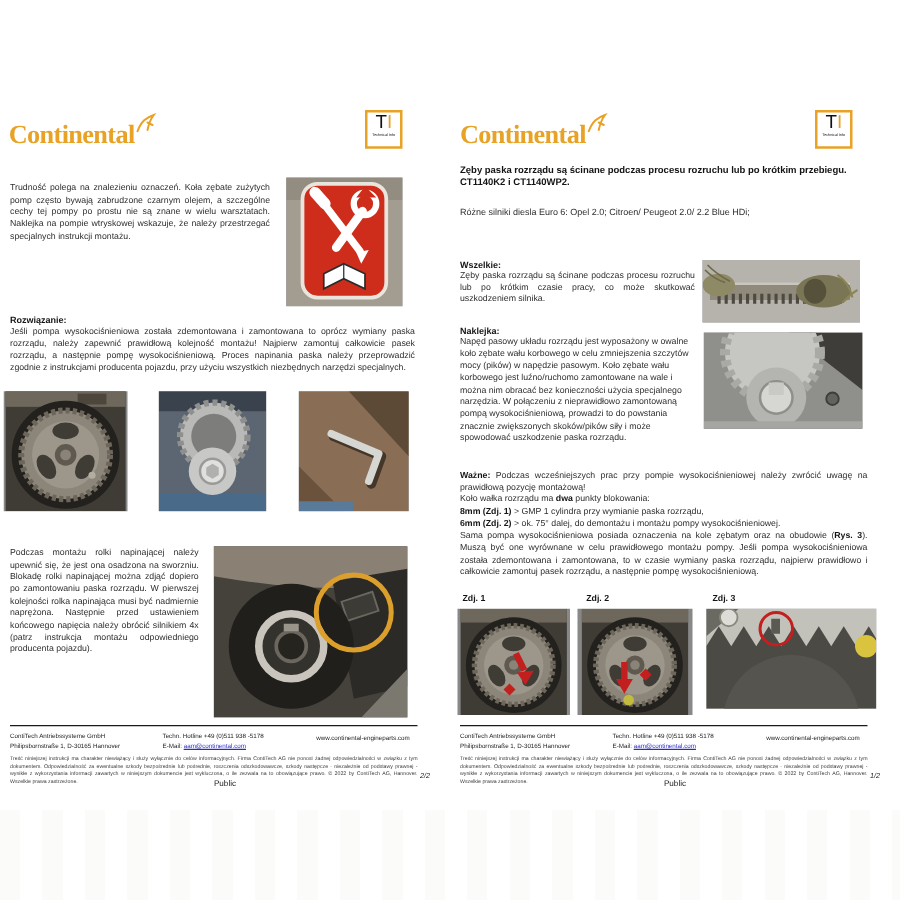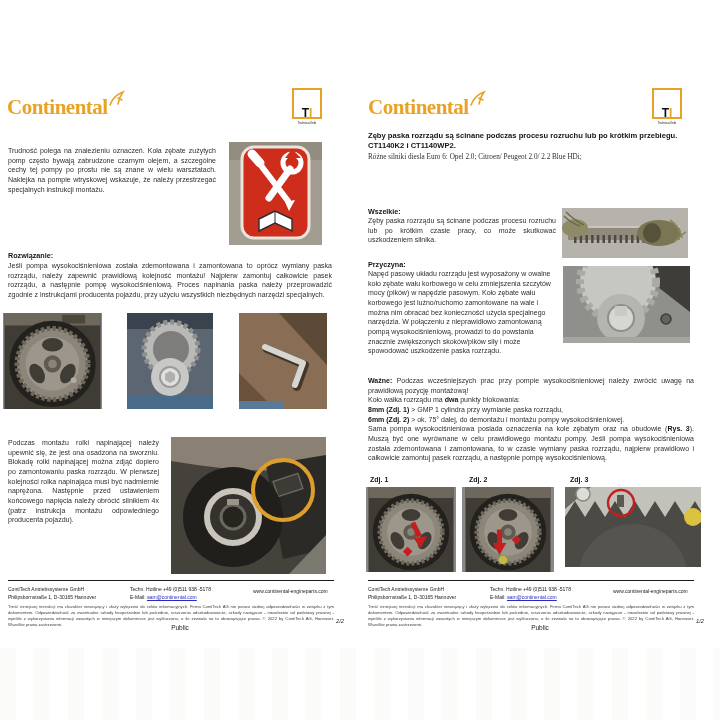--- a/index.html
+++ b/index.html
@@ -8,21 +8,21 @@
     font-family:"Liberation Sans", sans-serif;color:#2e2e2e;overflow:hidden;
   }
   .page{position:absolute;top:0;width:360px;height:720px;}
   #page-left{left:0;}
   #page-right{left:360px;}
   .abs{position:absolute;}
   
   .logo-text{font-family:"Liberation Serif", serif;font-weight:bold;color:#E8A225;font-size:21px;letter-spacing:-0.5px;}
   .logo-text::first-letter{font-size:26px;}
   .ti-badge{width:30px;height:31px;border:2px solid #E8A225;background:#fff;text-align:center;box-sizing:border-box;}
-  .ti-letters{font-weight:bold;font-size:12px;line-height:16px;margin-top:15px;font-family:"Liberation Sans",sans-serif;}
+  .ti-letters{font-weight:normal;font-size:15px;line-height:16px;margin-top:0;font-family:"Liberation Sans",sans-serif;}
   .ti-t{color:#111;}
   .ti-i{color:#E8A225;}
   .ti-caption{font-size:3px;color:#111;line-height:4px;}
   
   .para{font-size:7px;line-height:1.38;text-align:justify;margin:0;color:#2e2e2e;}
   .heading{font-size:7.2px;font-weight:bold;color:#141414;}
   .title-bold{font-size:7.6px;font-weight:bold;line-height:1.35;margin:0;color:#141414;}
   .title-reg{font-size:7.2px;line-height:1.35;margin:0;}
   .bld{font-weight:bold;color:#141414;}
   .figlabel{font-size:7px;font-weight:bold;color:#141414;}
@@ -153,42 +153,42 @@
         <path d="M2,15 C5,7 9,4 15,2 C12,6 11,9 10,14 M10,8 L14,10" stroke="#E8A225" stroke-width="1.6" fill="none" stroke-linecap="round"></path>
       </svg>
   </div>
 
   <div class="abs ti-badge" style="top:88px;left:292px;">
     <div class="ti-letters"><span class="ti-t">T</span><span class="ti-i">I</span></div>
     <div class="ti-caption">Technical Info</div>
   </div>
 
   <p class="abs title-bold" style="top:131px;left:8px;width:326px;">Zęby paska rozrządu są ścinane podczas procesu rozruchu lub po krótkim przebiegu. CT1140K2 i CT1140WP2.</p>
-  <div class="abs title-reg" style="top:153px;left:8px;width:326px;font-family:Liberation Serif, serif;">
+  <div class="abs title-reg" style="top:165px;left:8px;width:326px;">
     <div>Różne silniki diesla Euro 6: Opel 2.0; Citroen/ Peugeot 2.0/ 2.2 Blue HDi;</div>
   </div>
 
   <div class="abs heading" style="top:207px;left:8px;">Wszelkie:</div>
   <p class="abs para" style="top:216px;left:8px;width:188px;">Zęby paska rozrządu są ścinane podczas procesu rozruchu lub po krótkim czasie pracy, co może skutkować uszkodzeniem silnika.</p>
 
   <div class="abs photo" style="top:208px;left:202px;width:126px;height:50px;">
     <svg width="126" height="50" viewBox="0 0 126 50">
       <rect width="126" height="50" fill="#b5b3ac"></rect>
       <rect x="6" y="19" width="112" height="13" fill="#8f8a7c"></rect>
       <line x1="12" y1="31" x2="114" y2="31" stroke="#4e4a42" stroke-width="8" stroke-dasharray="2.5 3.2"></line>
       <line x1="6" y1="19" x2="118" y2="19" stroke="#c9c6bd" stroke-width="2"></line>
       <ellipse cx="13" cy="20" rx="13" ry="9" fill="#8f8a66"></ellipse>
       <path d="M2,8 C8,14 12,16 18,18 M4,4 C10,10 16,14 22,17" stroke="#6e6a4a" stroke-width="1.4" fill="none"></path>
       <ellipse cx="97" cy="25" rx="22" ry="13" fill="#7a7554"></ellipse>
       <ellipse cx="90" cy="25" rx="9" ry="10" fill="#55513a"></ellipse>
       <path d="M108,12 C114,16 118,22 120,30 M112,34 C116,30 120,26 124,24" stroke="#8c8656" stroke-width="1.6" fill="none"></path>
     </svg>
   </div>
 
-  <div class="abs heading" style="top:260px;left:8px;">Przyczyna:</div>
+  <div class="abs heading" style="top:260px;left:8px;">Naklejka:</div>
   <p class="abs para" style="top:269px;left:8px;width:192px;text-align:left;">Napęd pasowy układu rozrządu jest wyposażony w owalne koło zębate wału korbowego w celu zmniejszenia szczytów mocy (pików) w napędzie pasowym. Koło zębate wału korbowego jest luźno/ruchomo zamontowane na wale i można nim obracać bez konieczności użycia specjalnego narzędzia. W połączeniu z nieprawidłowo zamontowaną pompą wysokociśnieniową, prowadzi to do powstania znacznie zwiększonych skoków/pików siły i może spowodować uszkodzenie paska rozrządu.</p>
 
   <div class="abs photo" style="top:266px;left:203px;width:127px;height:77px;">
     <svg width="127" height="77" viewBox="0 0 127 77">
       <rect width="127" height="77" fill="#8f8f8b"></rect>
       <polygon points="68,0 127,0 127,46" fill="#3e3d39"></polygon>
       <circle cx="55" cy="16" r="38" fill="#c6c6c2" stroke="#a9a9a5" stroke-width="8" stroke-dasharray="5 4"></circle>
       <circle cx="58" cy="52" r="24" fill="#b4b4b0"></circle>
       <circle cx="58" cy="52" r="13" fill="#d6d6d2" stroke="#8f8f8b" stroke-width="2"></circle>
       <rect x="52" y="40" width="12" height="10" fill="#c9c9c5"></rect>

